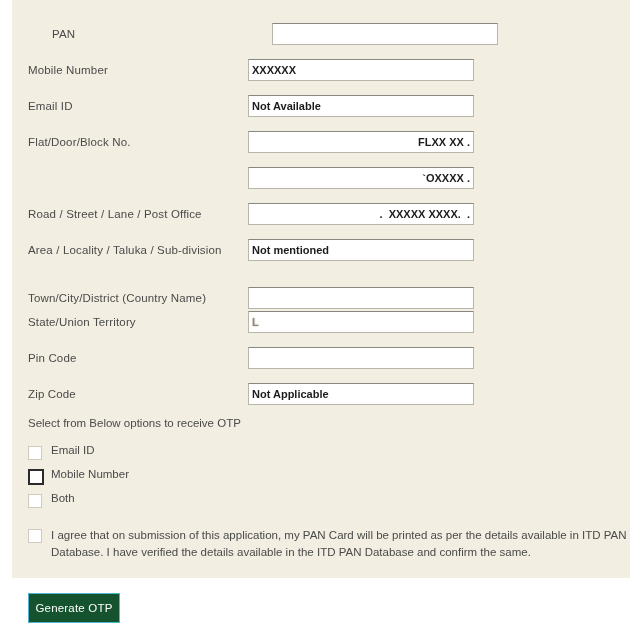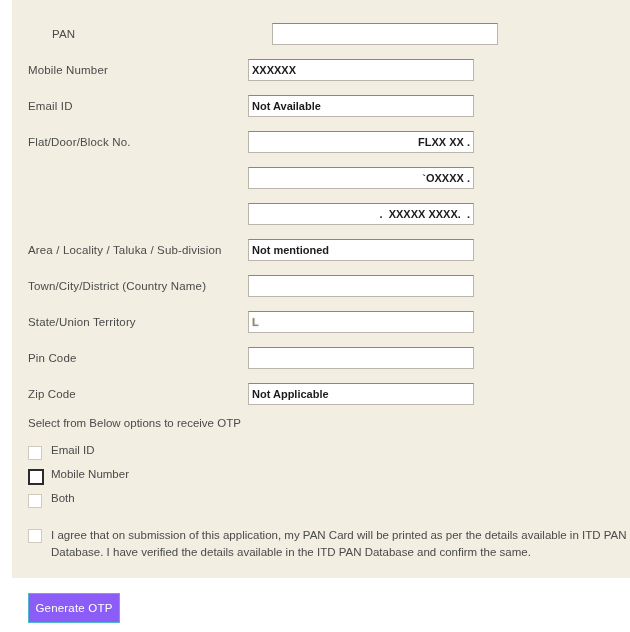--- a/index.html
+++ b/index.html
@@ -140,21 +140,21 @@
     color: #4a4a4a;
     line-height: 17px;
   }
 
   #generate-otp-button {
     position: absolute;
     left: 28px;
     top: 593px;
     width: 92px;
     height: 30px;
-    background: #8b5cf6;
+    background: #14532d;
     border: 1px solid #4fb7cd;
     box-sizing: border-box;
     color: #ffffff;
     font-family: "Liberation Sans", sans-serif;
     font-size: 11.5px;
     letter-spacing: 0.2px;
     cursor: pointer;
     padding: 0;
   }
 </style>
@@ -177,27 +177,28 @@
         <input type="text" class="field-input" value="Not Available" style="">
       </div>
       <div class="field-row" style="top: 124px; padding-left: 41px;">
         <div class="field-label">Flat/Door/Block No.</div>
         <input type="text" class="field-input semi" value="FLXX XX ." style="">
       </div>
       <div class="field-row" style="top: 160px;">
         <input type="text" class="field-input semi" value="`OXXXX ." style="">
       </div>
       <div class="field-row" style="top: 196px;">
+        <div class="field-label">Road / Street / Lane / Post Office</div>
         <input type="text" class="field-input semi" value=".  XXXXX XXXX.  ." style="">
       </div>
       <div class="field-row" style="top: 232px;">
         <div class="field-label">Area / Locality / Taluka / Sub-division</div>
         <input type="text" class="field-input" value="Not mentioned" style="">
       </div>
-      <div class="field-row" style="top: 268px;">
+      <div class="field-row" style="top: 280px;">
         <div class="field-label">Town/City/District (Country Name)</div>
         <input type="text" class="field-input redacted" value="" style="">
       </div>
       <div class="field-row" style="top: 304px;">
         <div class="field-label">State/Union Territory</div>
         <input type="text" class="field-input faint" value="L" style="">
       </div>
       <div class="field-row" style="top: 340px;">
         <div class="field-label">Pin Code</div>
         <input type="text" class="field-input redacted" value="" style="">

